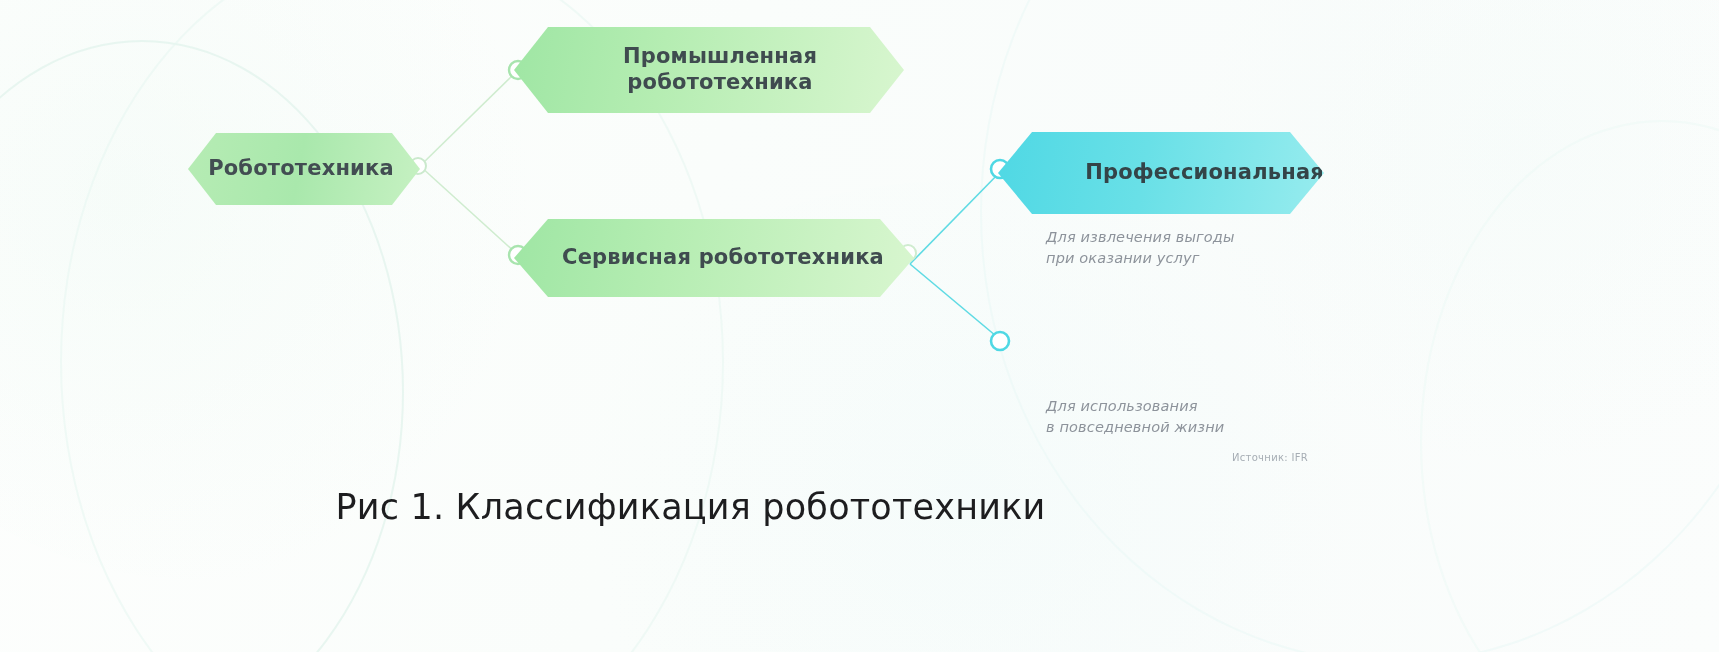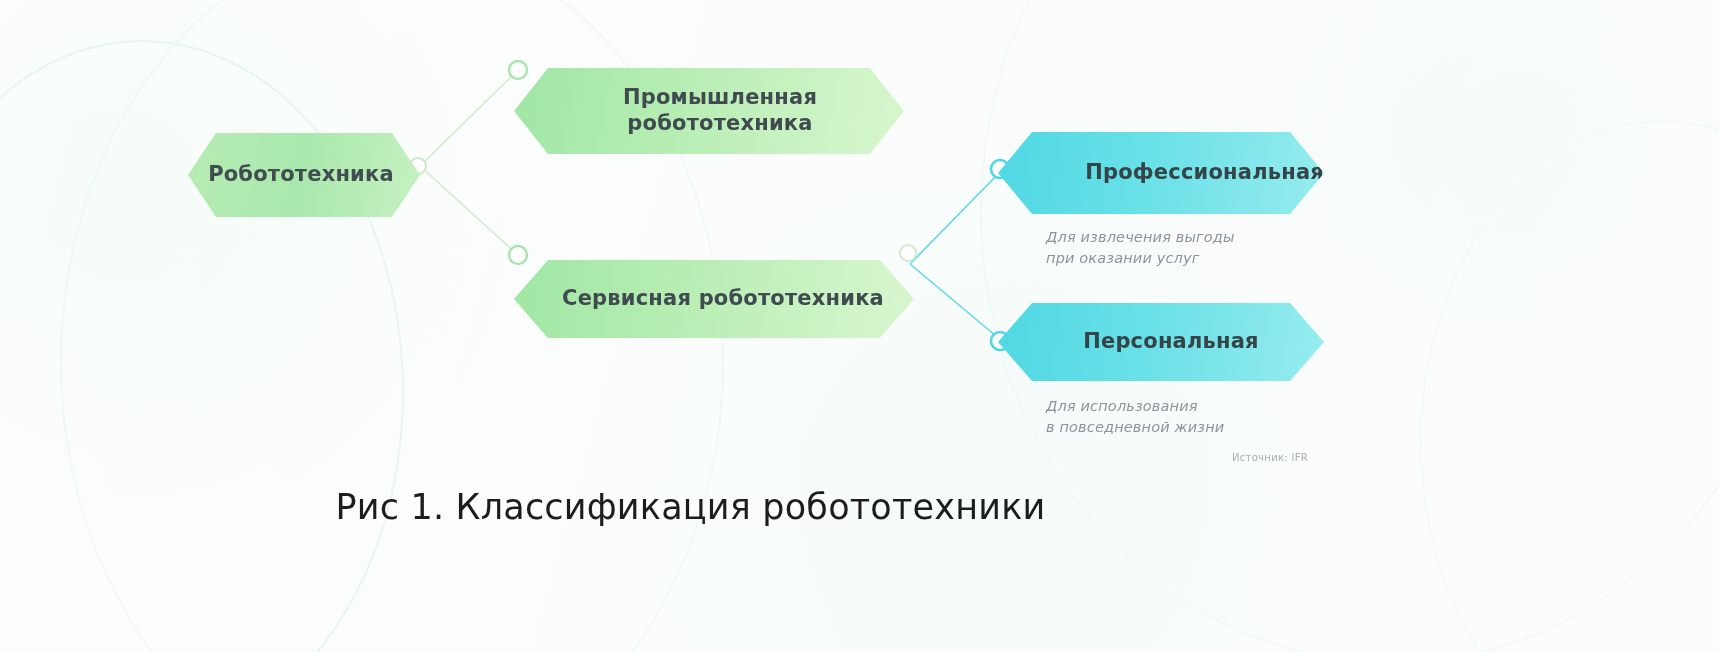--- a/index.html
+++ b/index.html
@@ -72,33 +72,32 @@
     color: #424d52;
     font-weight: bold;
     text-align: center;
     line-height: 1.22;
     letter-spacing: 0.2px;
   }
   .node .node-label { display: block; }
 
   .node.root {
     left: 188px; top: 133px;
-    width: 232px; height: 84px;
+    width: 232px; height: 72px;
     font-size: 21px;
     background: linear-gradient(100deg, #b6ecb4 0%, #a9e8ac 48%, #c6f1c2 100%);
     clip-path: polygon(0% 50%, 28px 0%, calc(100% - 28px) 0%, 100% 50%, calc(100% - 28px) 100%, 28px 100%);
     padding-right: 6px;
     text-align: right;
   }
 
   .node.green {
     background: linear-gradient(100deg, #9fe6a4 0%, #b5edb2 38%, #d8f6cf 100%);
     color: #3f4b4f;
     font-size: 21px;
-    margin-top: 41px;
   }
   .node.industrial {
     left: 514px; top: 27px;
     width: 390px; height: 86px;
     clip-path: polygon(0% 50%, 34px 0%, calc(100% - 34px) 0%, 100% 50%, calc(100% - 34px) 100%, 34px 100%);
     padding-left: 22px;
   }
   .node.service {
     left: 514px; top: 219px;
     width: 400px; height: 78px;
@@ -204,23 +203,20 @@
     <span class="node-label">Сервисная
 робототехника</span>
   </div>
 
   <div class="node cyan professional">
     <span class="node-label">Профессиональная</span>
   </div>
   <div class="caption c-professional">Для извлечения выгоды
 при оказании услуг</div>
 
-  <div class="node cyan personal">
-    <span class="node-label">Персональная</span>
-  </div>
   <div class="caption c-personal">Для использования
 в повседневной жизни</div>
 
   <div class="source">Источник: IFR</div>
 
   <div class="figure-caption">Рис 1. Классификация робототехники</div>
 
 </div>
 
 </body></html>

